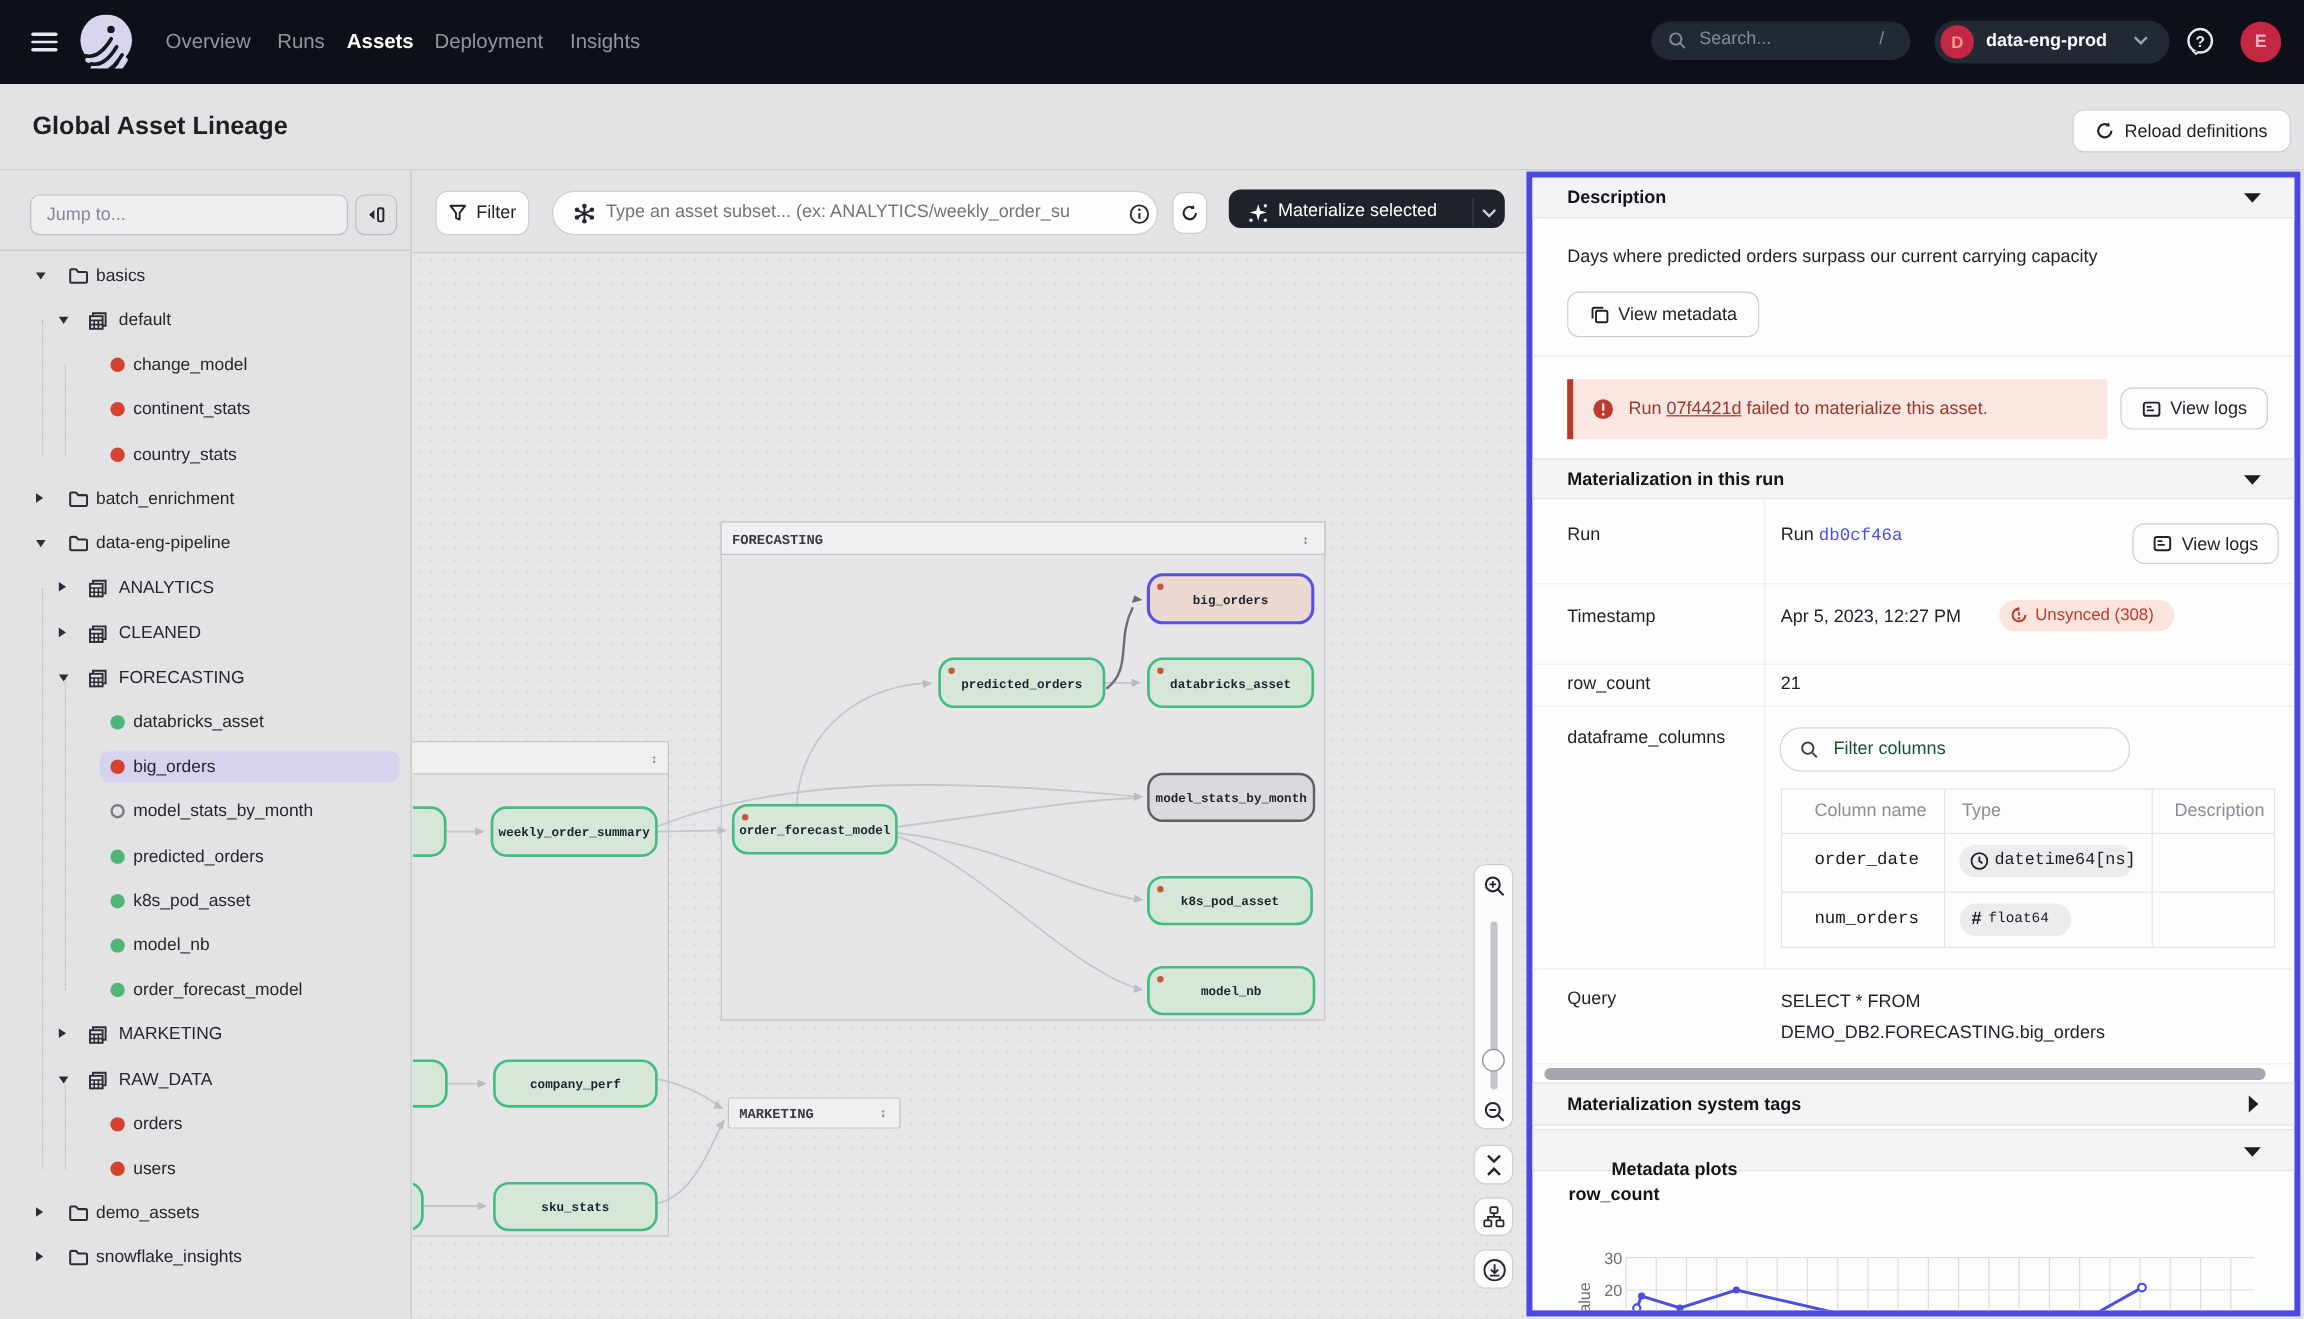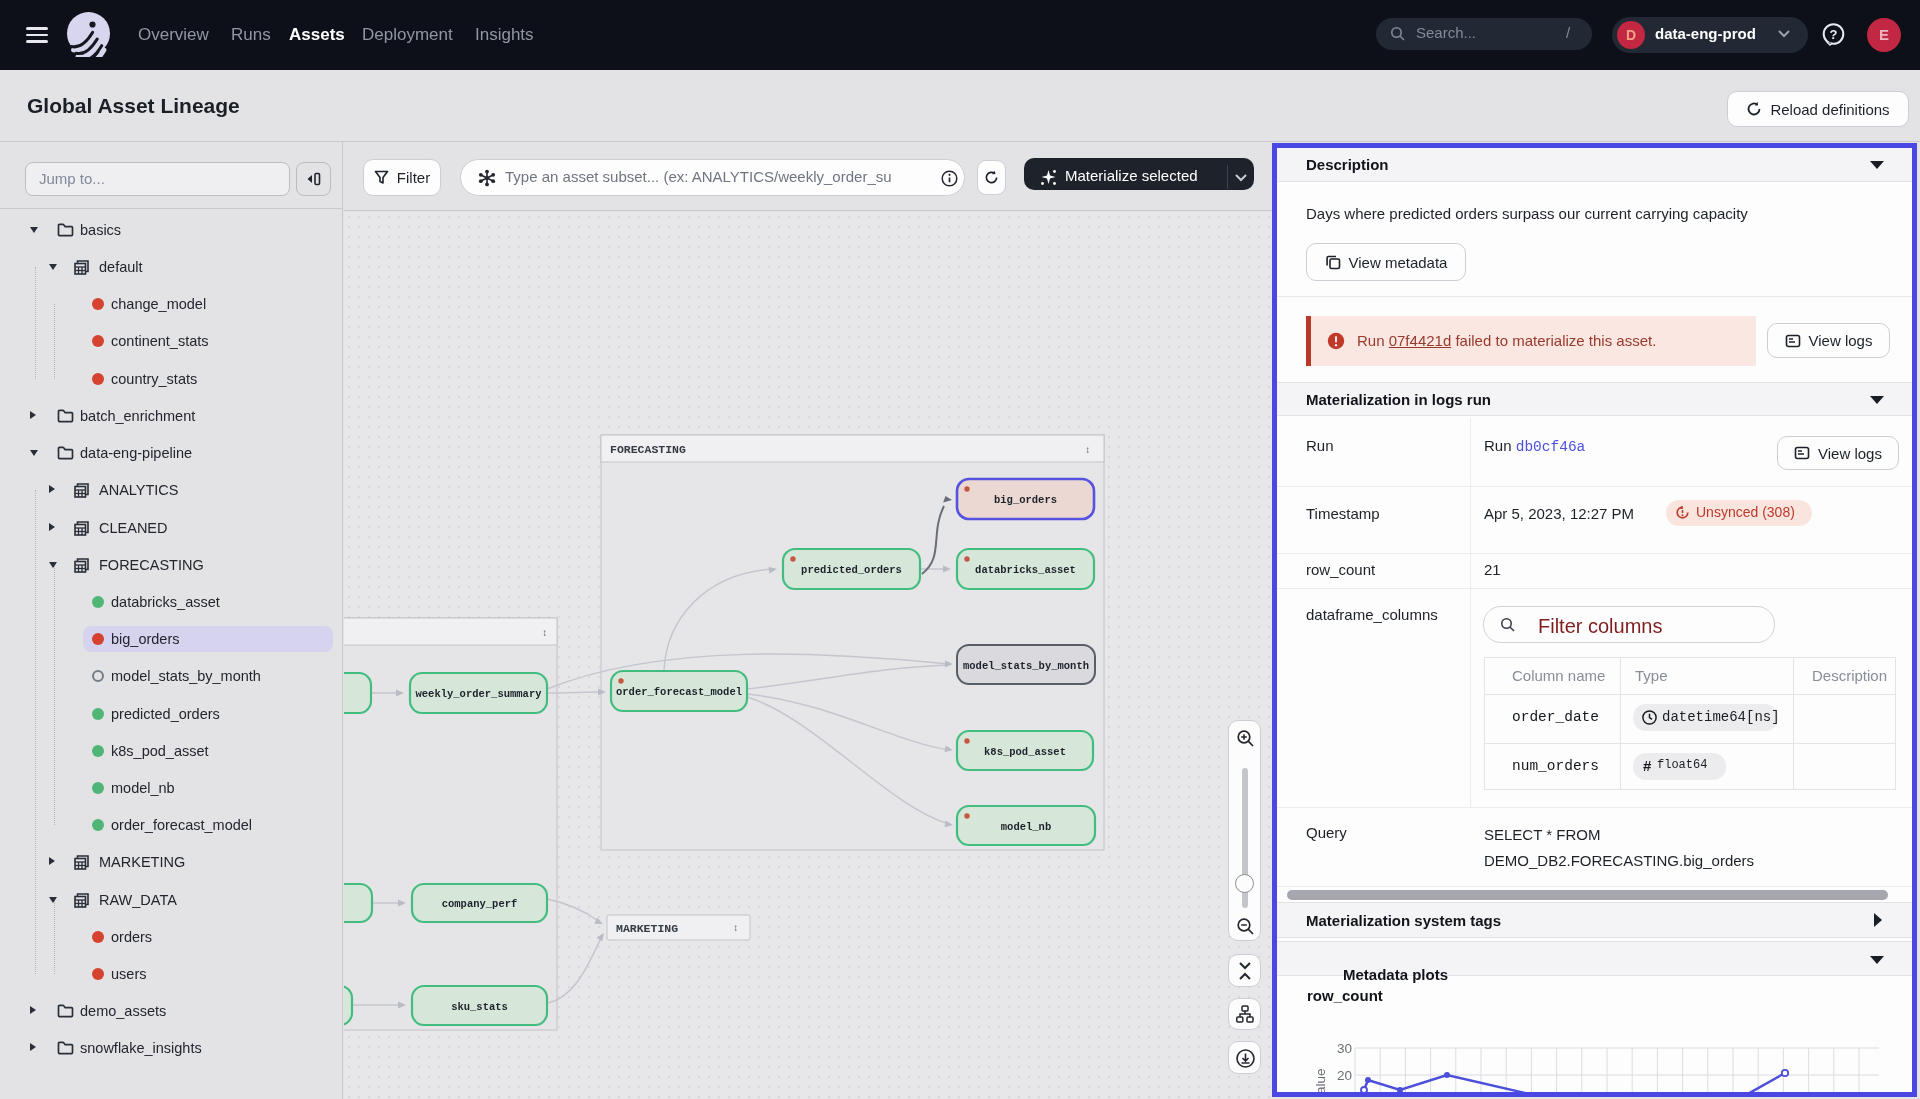--- a/index.html
+++ b/index.html
@@ -468,21 +468,21 @@
         <circle cx="9" cy="13.2" r="1.2" fill="#fbeae5"></circle>
       </svg>
       <span class="abs" style="left:51px;top:16px;font-size:15px;color:#99392c;">Run <u>07f4421d</u> failed to materialize this asset.</span>
     </div>
     <div class="btn abs" style="left:490px;top:175px;width:123px;height:35px;"><svg width="16" height="16" viewBox="0 0 16 16">
         <rect x="1.5" y="2.5" width="13" height="11" rx="2" stroke="#1c212a" stroke-width="1.6" fill="none"></rect>
         <line x1="4" y1="6" x2="8" y2="6" stroke="#1c212a" stroke-width="1.5"></line>
         <line x1="4" y1="9" x2="10" y2="9" stroke="#1c212a" stroke-width="1.5"></line>
       </svg>View logs</div>
     <div class="sechead" style="top:234px;">
-      <span class="t">Materialization in logs run</span>
+      <span class="t">Materialization in this run</span>
       <span class="care"></span>
     </div>
     <div class="abs" style="left:193px;top:270px;width:1px;height:389px;background:#ededf1;"></div>
     <div class="abs" style="left:0;top:338px;width:635px;height:1px;background:#ededf1;"></div>
     <div class="abs" style="left:0;top:405px;width:635px;height:1px;background:#ededf1;"></div>
     <div class="abs" style="left:0;top:440px;width:635px;height:1px;background:#ededf1;"></div>
     <div class="abs" style="left:0;top:659px;width:635px;height:1px;background:#ededf1;"></div>
     <div class="abs" style="left:0;top:738px;width:635px;height:1px;background:#ededf1;"></div>
     <div class="rowlabel" style="top:289px;">Run</div>
     <div class="abs" style="left:207px;top:289px;font-size:15px;color:#1c2128;">Run <span class="mono" style="color:#4a50dc;font-size:14.5px;">db0cf46a</span></div>
@@ -503,21 +503,21 @@
       <span class="abs" style="left:30px;top:4px;font-size:14px;color:#be3a2c;">Unsynced (308)</span>
     </div>
     <div class="rowlabel" style="top:413px;">row_count</div>
     <div class="abs" style="left:207px;top:413px;font-size:15px;color:#1c2128;">21</div>
     <div class="rowlabel" style="top:458px;">dataframe_columns</div>
     <div class="abs" style="left:206px;top:458px;width:292px;height:37px;background:#fdfdfe;border:1px solid #d1d1d8;border-radius:18px;">
       <svg class="abs" style="left:16px;top:10px;" width="16" height="16" viewBox="0 0 16 16">
         <circle cx="6.5" cy="6.5" r="4.7" stroke="#3a3f49" stroke-width="1.6" fill="none"></circle>
         <line x1="10.2" y1="10.2" x2="14" y2="14" stroke="#3a3f49" stroke-width="1.6"></line>
       </svg>
-      <span class="abs" style="left:54px;top:8px;font-size:20px;color:#7f1d1d;">Filter columns</span>
+      <span class="abs" style="left:44px;top:8px;font-size:15px;color:#14532d;">Filter columns</span>
     </div>
     <div class="abs" style="left:207px;top:509px;width:412px;height:133px;border:1px solid #e3e3e8;">
       <div class="abs" style="left:0;top:36px;width:410px;height:1px;background:#e3e3e8;"></div>
       <div class="abs" style="left:0;top:85px;width:410px;height:1px;background:#e3e3e8;"></div>
       <div class="abs" style="left:135px;top:0;width:1px;height:131px;background:#e3e3e8;"></div>
       <div class="abs" style="left:308px;top:0;width:1px;height:131px;background:#e3e3e8;"></div>
       <span class="abs" style="left:27px;top:9px;font-size:15px;color:#878d99;">Column name</span>
       <span class="abs" style="left:150px;top:9px;font-size:15px;color:#878d99;">Type</span>
       <span class="abs" style="left:327px;top:9px;font-size:15px;color:#878d99;">Description</span>
       <span class="abs mono" style="left:27px;top:51px;font-size:14.5px;color:#14171d;">order_date</span>

